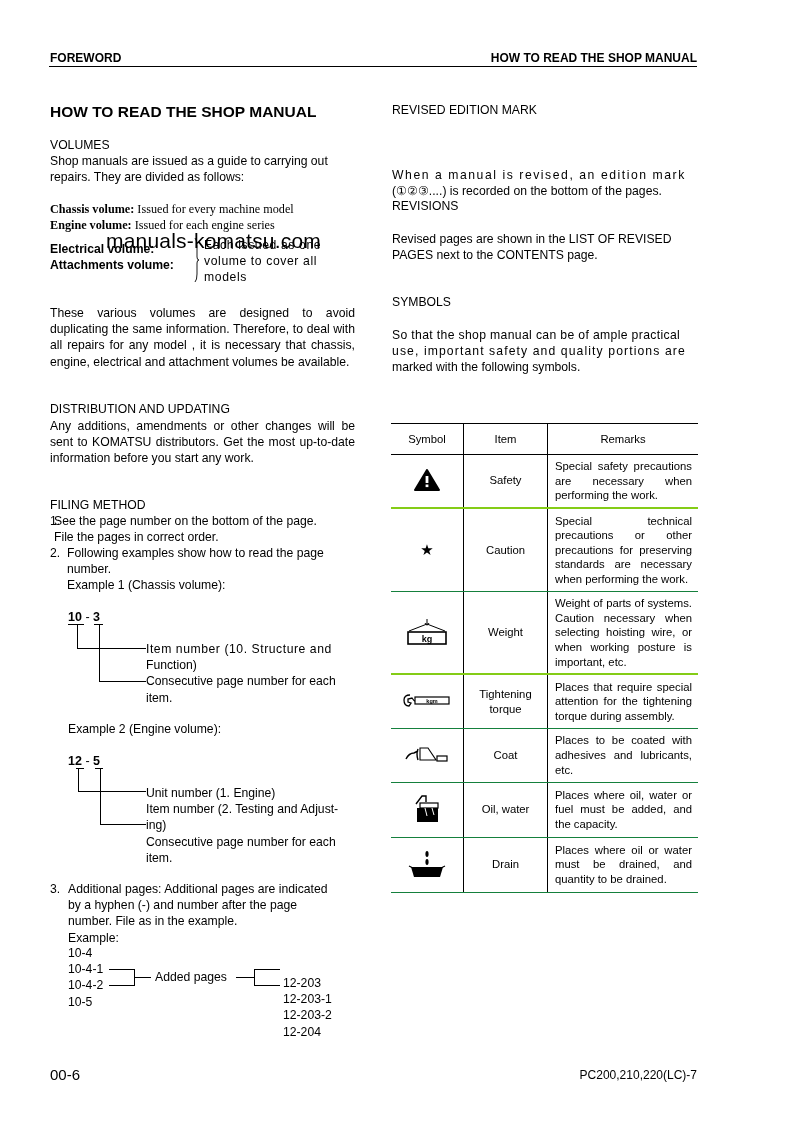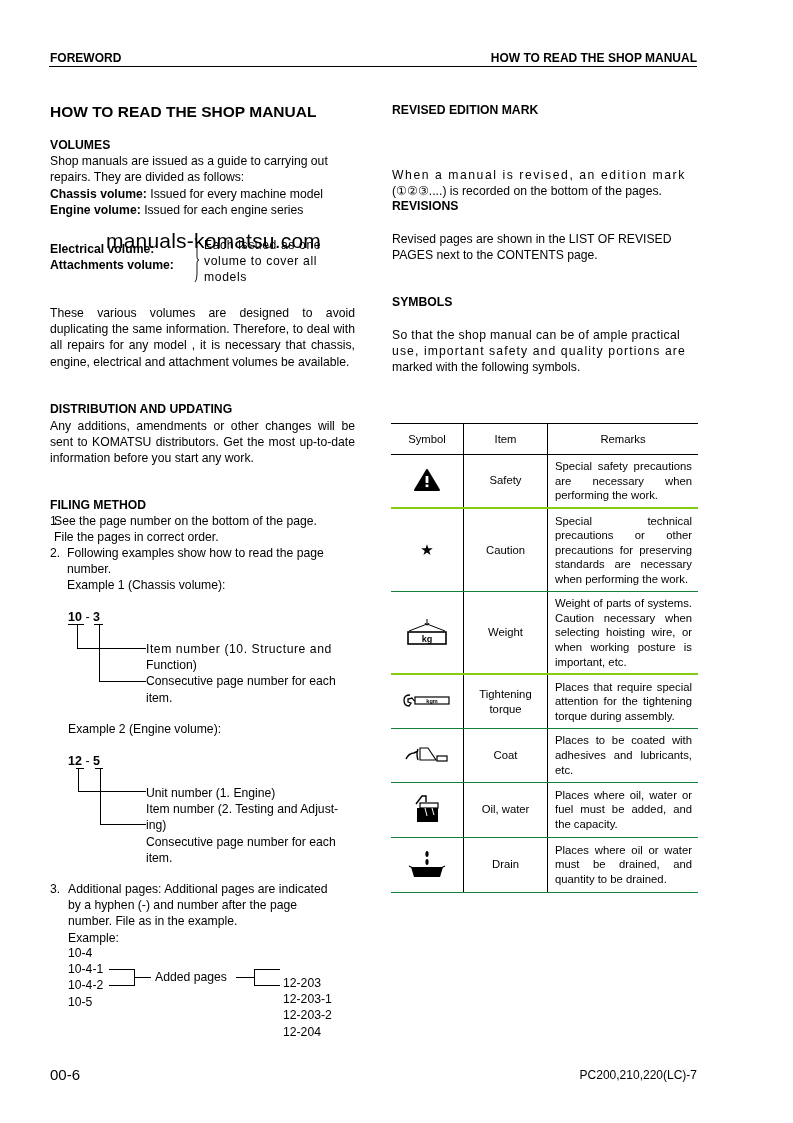--- a/index.html
+++ b/index.html
@@ -2,21 +2,21 @@
 <html><head>
 <meta charset="utf-8">
 <style>
   html, body { margin:0; padding:0; background:#ffffff; }
   body { width:793px; height:1123px; position:relative; overflow:hidden;
          font-family:"Liberation Sans", sans-serif; color:#000; font-size:12.2px; }
   .abs { position:absolute; }
   .hdr { top:51px; font-weight:bold; font-size:12px; }
   .hdr-rule { left:49px; top:66px; width:648px; height:1px; background:#000; }
   .h1 { font-weight:bold; font-size:15.5px; }
-  .h2 { font-weight:bold; font-size:12.2px; }
+  .h2 { font-weight:normal; font-size:12.2px; }
   .p { line-height:16.2px; font-size:12.2px; }
   .justify { text-align:justify; }
   .bold { font-weight:bold; }
   .watermark { left:106px; top:229px; font-size:21px; color:#000; letter-spacing:0.2px; }
   .line { background:#000; position:absolute; }
   table.sym { position:absolute; left:391px; top:423px; width:307px; border-collapse:collapse;
               font-size:11.3px; }
   table.sym td, table.sym th { border-left:1px solid #000; padding:0; vertical-align:middle; }
   table.sym th { font-weight:normal; height:30px; text-align:center; border-top:1px solid #000; border-bottom:1px solid #000;}
   table.sym td:first-child, table.sym th:first-child { border-left:none; }
@@ -35,21 +35,21 @@
 <div class="abs hdr" style="right:96px;">HOW TO READ THE SHOP MANUAL</div>
 <div class="abs hdr-rule"></div>
 
 <div class="abs h1" style="left:50px;top:103px;">HOW TO READ THE SHOP MANUAL</div>
 
 <div class="abs h2" style="left:50px;top:138px;">VOLUMES</div>
 <div class="abs p" style="left:50px;top:153px;width:306px;">
   <div>Shop manuals are issued as a guide to carrying out</div>
   <div>repairs.  They are divided as follows:</div>
 </div>
-<div class="abs p" style="left:50px;top:186px;width:310px;">
+<div class="abs p" style="left:50px;top:201px;width:310px;font-family:Liberation Serif, serif;">
   <div><span class="bold">Chassis volume:</span><span> Issued for every machine model</span></div>
   <div><span class="bold">Engine volume:</span><span> Issued for each engine series</span></div>
 </div>
 <div class="abs p bold" style="left:50px;top:241px;">Electrical volume:</div>
 <div class="abs p bold" style="left:50px;top:257px;">Attachments volume:</div>
 <div class="abs" style="left:194px;top:238px;width:4px;height:44px;">
   <svg width="6" height="44" viewBox="0 0 6 44">
       <path d="M1 0 Q3 2 3 8 L3 19 Q3 22 5 22 Q3 22 3 25 L3 36 Q3 42 1 44" stroke="#000" fill="none" stroke-width="0.9"></path>
     </svg>
 </div>

